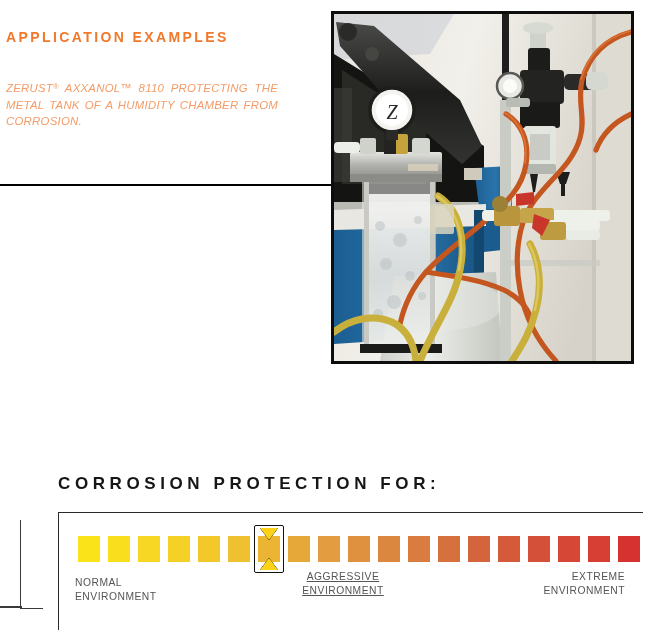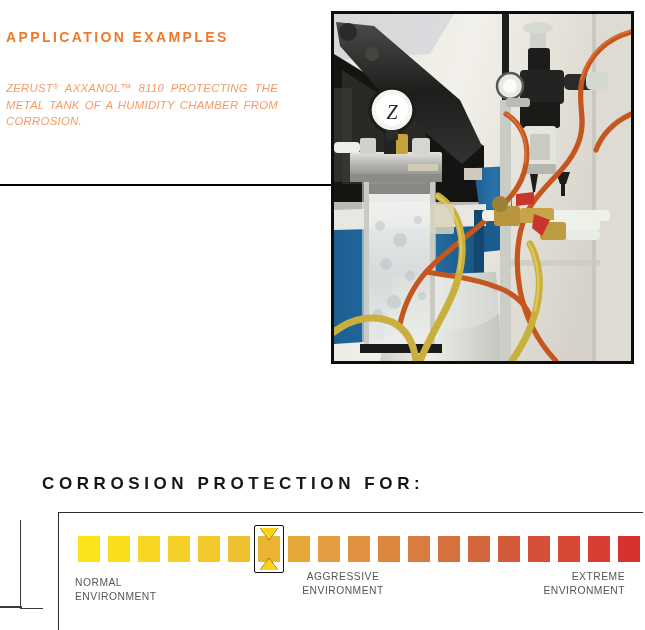--- a/index.html
+++ b/index.html
@@ -91,21 +91,21 @@
   }
   #photo-canvas {
     position: absolute;
     inset: 0;
     display: block;
   }
 
   
   #corrosion-heading {
     position: absolute;
-    left: 42px;
+    left: 58px;
     top: 474px;
     font-size: 17px;
     font-weight: bold;
     letter-spacing: 4.6px;
     color: #161616;
     white-space: nowrap;
   }
   #scale-panel {
     position: absolute;
     left: 58px;
@@ -169,21 +169,21 @@
   .env-label {
     position: absolute;
     top: 570px;
     font-size: 10.3px;
     line-height: 13.5px;
     letter-spacing: 0.5px;
     color: #555555;
     white-space: pre-line;
   }
   #env-normal   { left: 75px;  text-align: left; margin-top: 6px; }
-  #env-aggressive { left: 228px; width: 230px; text-align: center; }
+  #env-aggressive { left: 228px; width: 230px; text-align: center; text-decoration: underline; }
   #env-extreme  { right: 20px; text-align: right; margin-left: 27px; }
 </style>
 </head>
 <body>
 
 <div id="app-examples-heading">APPLICATION EXAMPLES</div>
 
 <div id="app-examples-body">
   <span><span>ZERUST</span><sup class="reg">®</sup><span> AXXANOL™ 8110 PROTECTING</span></span>
   <span>THE METAL TANK OF A HUMIDITY CHAMBER</span>

